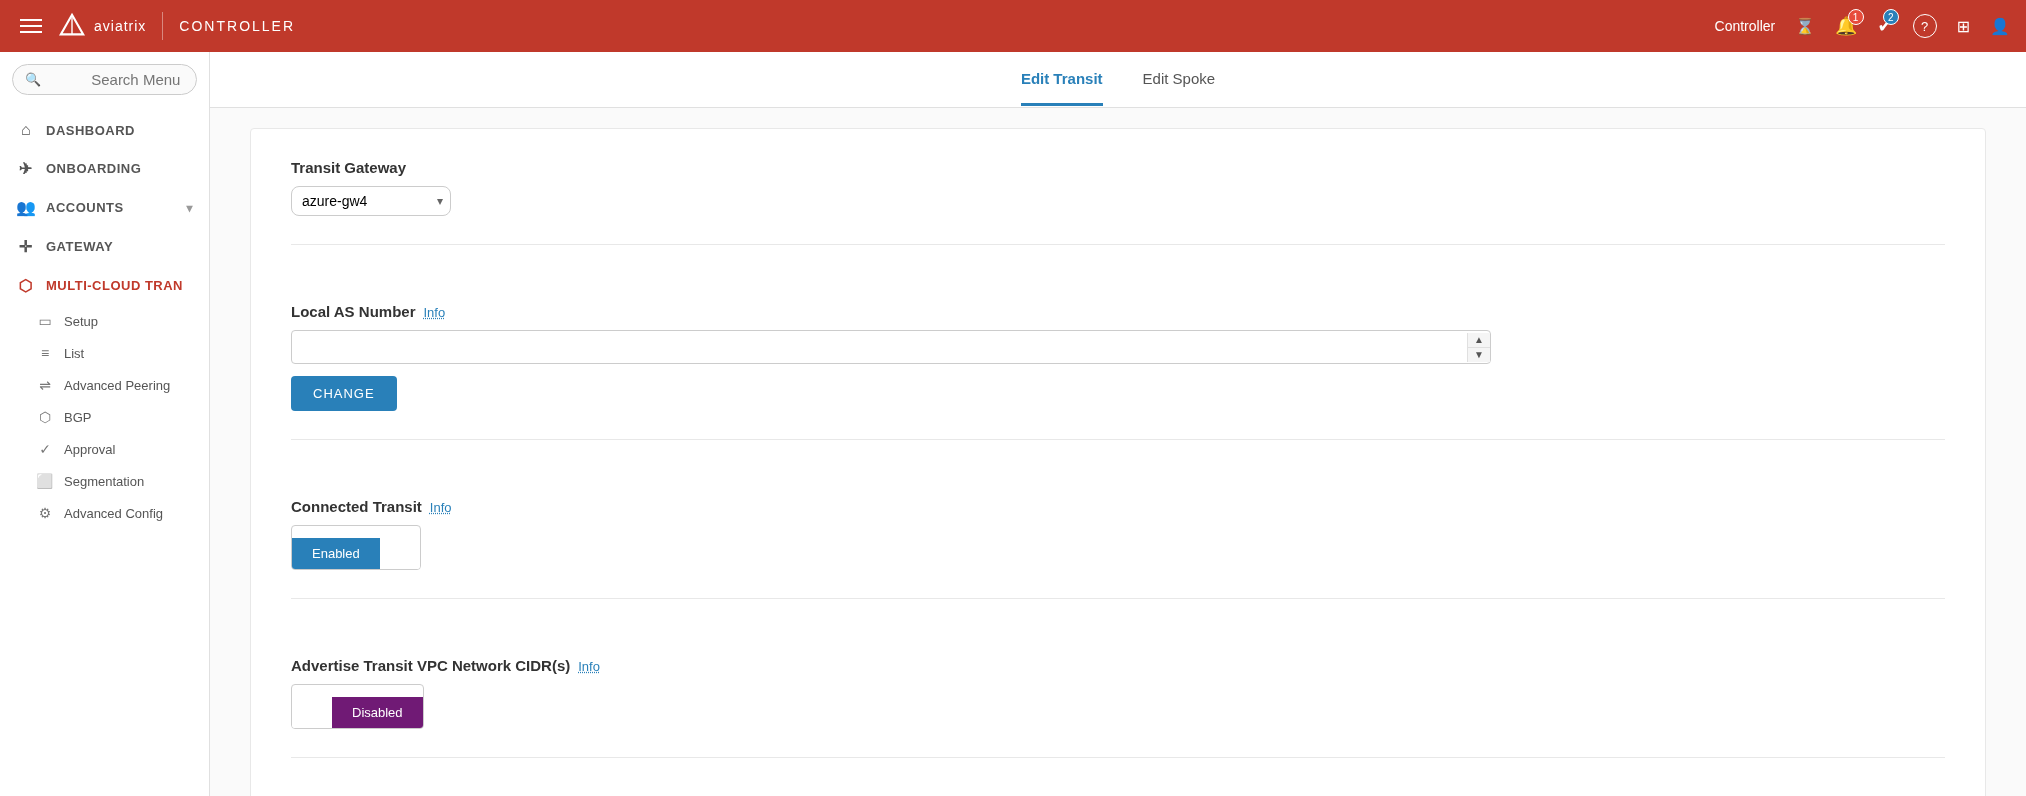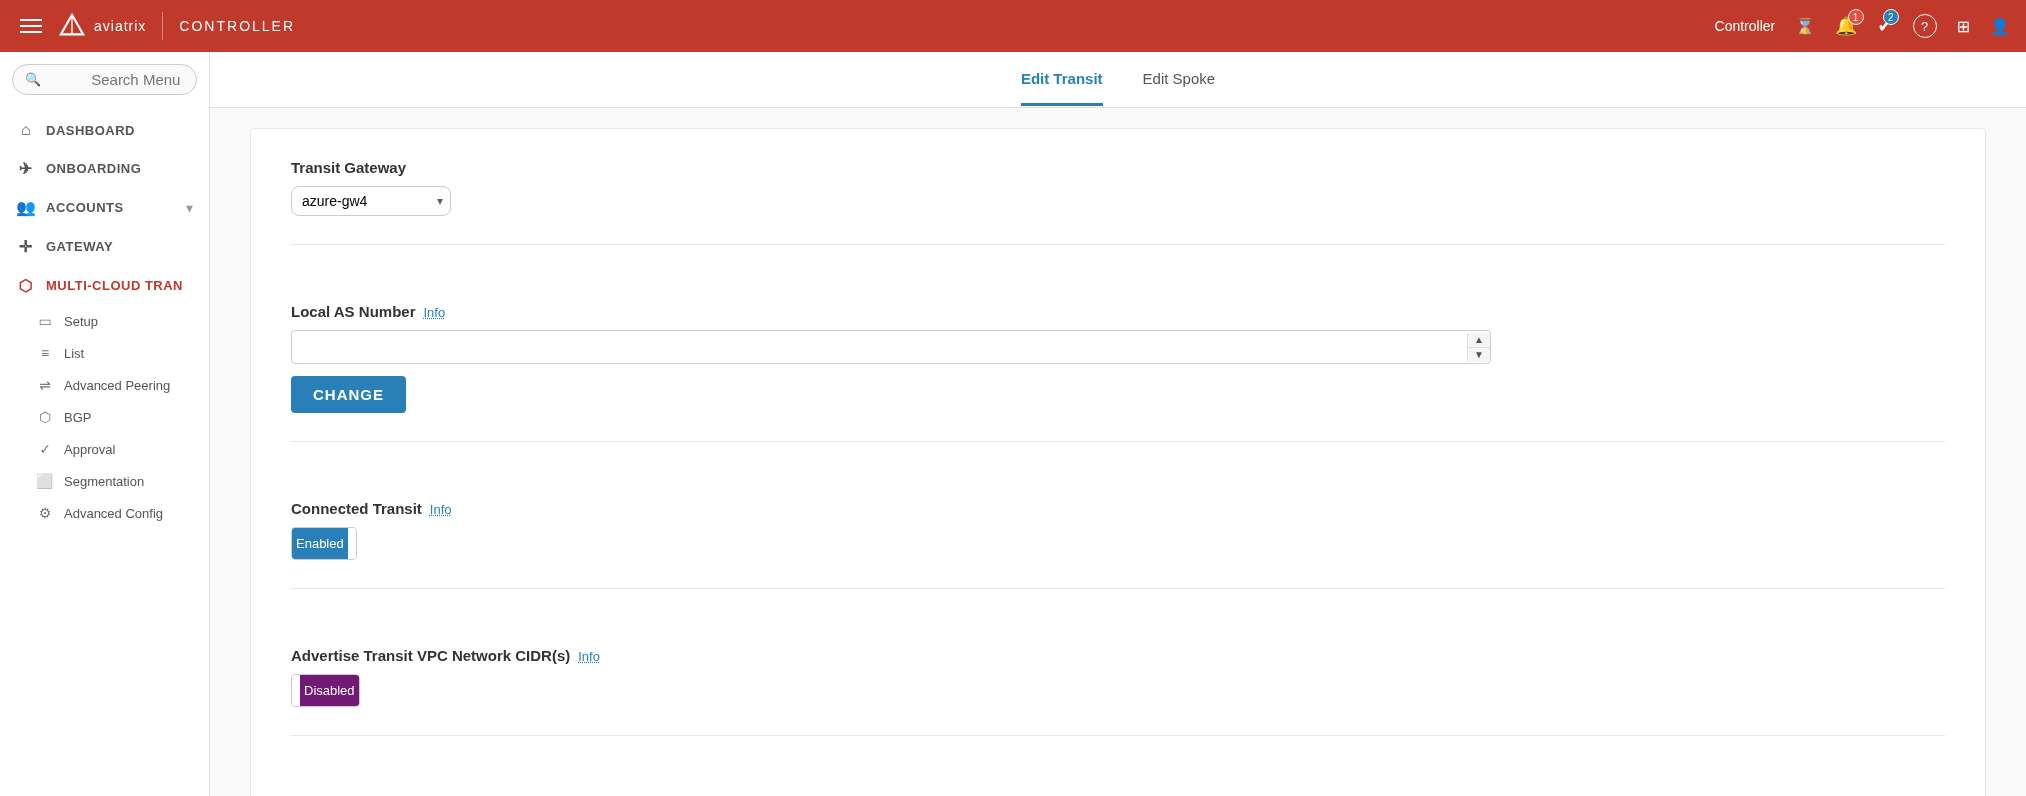--- a/index.html
+++ b/index.html
@@ -289,42 +289,43 @@
       line-height: 1;
     }
     .spin-btn:first-child { border-bottom: 1px solid #e0e0e0; }
 
     .change-btn {
       background: #2980b9;
       color: white;
       border: none;
       border-radius: 4px;
       padding: 10px 22px;
-      font-size: 15px;
-      font-weight: 700;
+      font-size: 13px;
+      font-weight: 400;
       letter-spacing: 1px;
       cursor: pointer;
       margin-top: 12px;
     }
 
     
     .toggle-group {
       display: flex;
       border: 1px solid #ccc;
       border-radius: 4px;
       overflow: hidden;
       width: fit-content;
     }
     .toggle-option {
-      padding: 8px 4px;
+      padding: 8px 20px;
       font-size: 13px;
       cursor: pointer;
       background: white;
       color: #555;
       border: none;
+      margin-top: 12px;
     }
     .toggle-option.active-blue {
       background: #2980b9;
       color: white;
     }
     .toggle-option.active-red {
       background: #701a75;
       color: white;
     }
     .avx-logo-shape {

